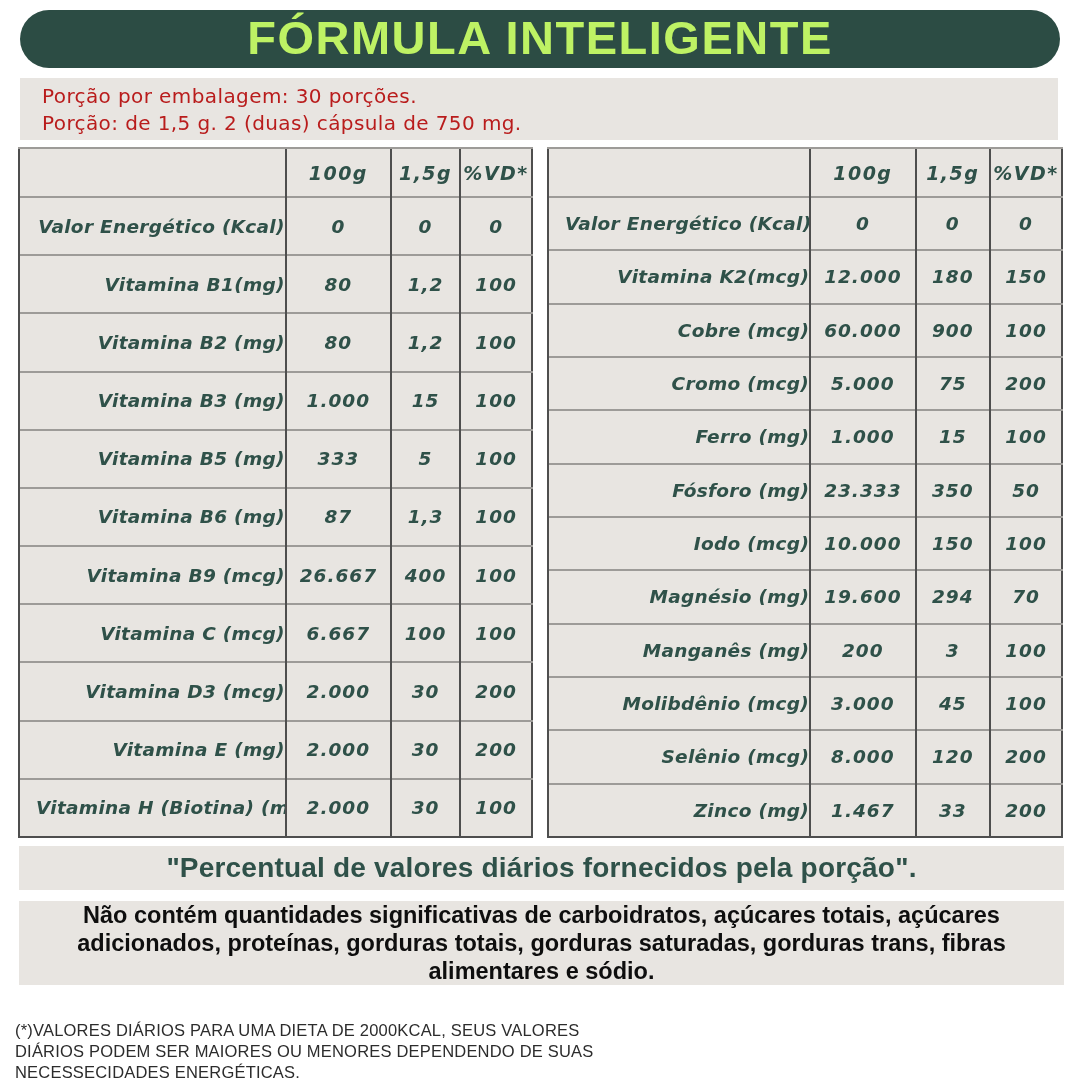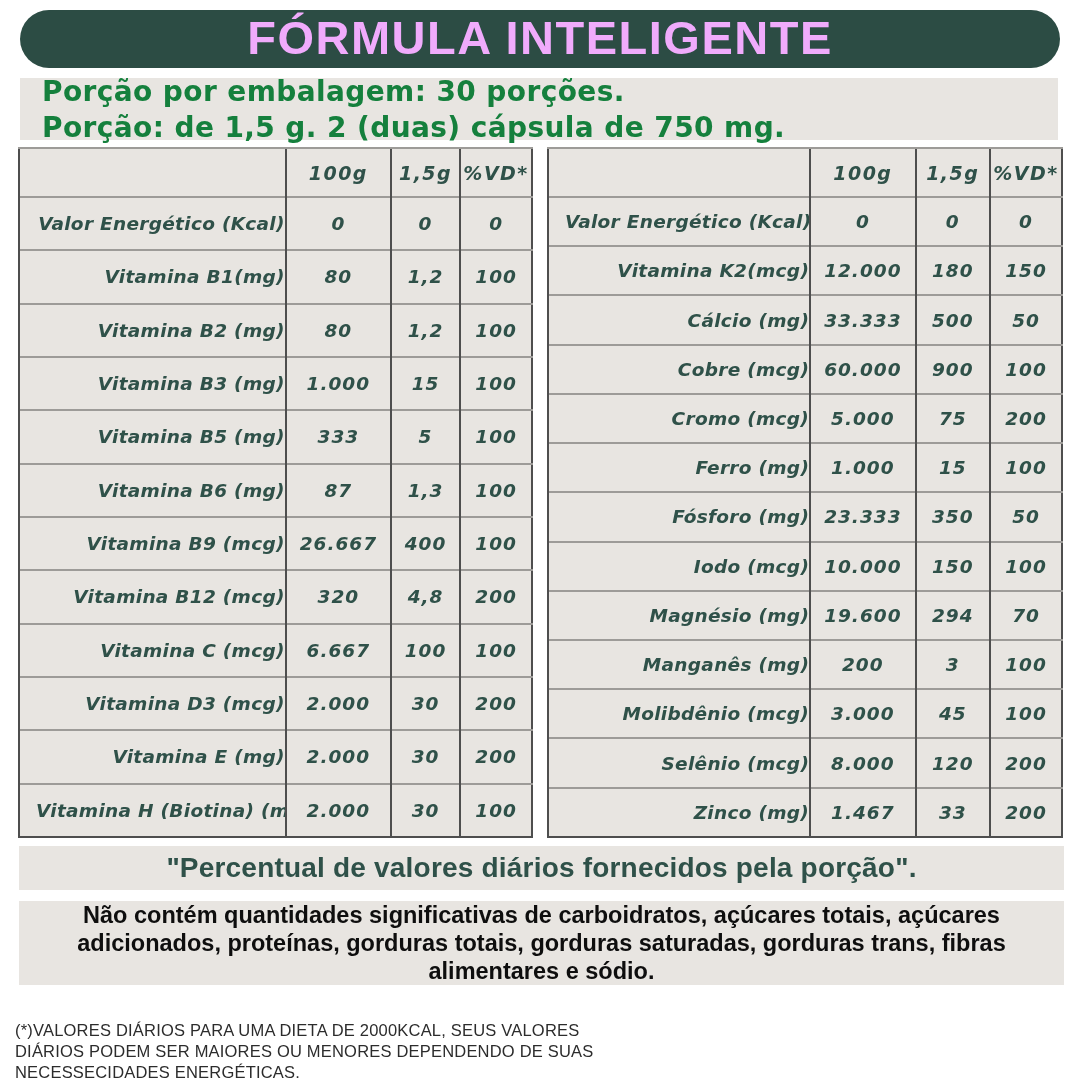--- a/index.html
+++ b/index.html
@@ -17,41 +17,41 @@
     width: 1040px; height: 58px;
     background: #2c4c44;
     border-radius: 29px;
     display: flex; align-items: center; justify-content: center;
   }
   .banner-title {
     font-family: "Liberation Sans", sans-serif;
     font-weight: bold;
     font-size: 47px;
     letter-spacing: 1.5px;
-    color: #f0abfc;
+    color: #bef264;
     white-space: nowrap;
     padding-bottom: 3px;
     text-align: center;
   }
 
   
   .serving-box {
     position: absolute;
     left: 20px; top: 78px;
     width: 1038px; height: 62px;
     background: #e8e5e1;
     display: flex; flex-direction: column; justify-content: center;
     padding-left: 22px;
     gap: 3px;
   }
   .serving-line {
-    font-weight: bold;
-    font-size: 28px;
+    font-weight: normal;
+    font-size: 20px;
     letter-spacing: 0.4px;
-    color: #15803d;
+    color: #b91c1c;
     white-space: nowrap;
   }
 
   
   .ntable {
     position: absolute;
     top: 147px;
     height: 691px;
     border-collapse: collapse;
     table-layout: fixed;
@@ -192,26 +192,20 @@
         <td class="val">1,3</td>
         <td class="val">100</td>
       </tr>
       <tr>
         <td class="lbl">Vitamina B9 (mcg)</td>
         <td class="val">26.667</td>
         <td class="val">400</td>
         <td class="val">100</td>
       </tr>
       <tr>
-        <td class="lbl">Vitamina B12 (mcg)</td>
-        <td class="val">320</td>
-        <td class="val">4,8</td>
-        <td class="val">200</td>
-      </tr>
-      <tr>
         <td class="lbl">Vitamina C (mcg)</td>
         <td class="val">6.667</td>
         <td class="val">100</td>
         <td class="val">100</td>
       </tr>
       <tr>
         <td class="lbl">Vitamina D3 (mcg)</td>
         <td class="val">2.000</td>
         <td class="val">30</td>
         <td class="val">200</td>
@@ -253,26 +247,20 @@
         <td class="val">0</td>
         <td class="val">0</td>
       </tr>
       <tr>
         <td class="lbl">Vitamina K2(mcg)</td>
         <td class="val">12.000</td>
         <td class="val">180</td>
         <td class="val">150</td>
       </tr>
       <tr>
-        <td class="lbl">Cálcio (mg)</td>
-        <td class="val">33.333</td>
-        <td class="val">500</td>
-        <td class="val">50</td>
-      </tr>
-      <tr>
         <td class="lbl">Cobre (mcg)</td>
         <td class="val">60.000</td>
         <td class="val">900</td>
         <td class="val">100</td>
       </tr>
       <tr>
         <td class="lbl">Cromo (mcg)</td>
         <td class="val">5.000</td>
         <td class="val">75</td>
         <td class="val">200</td>

